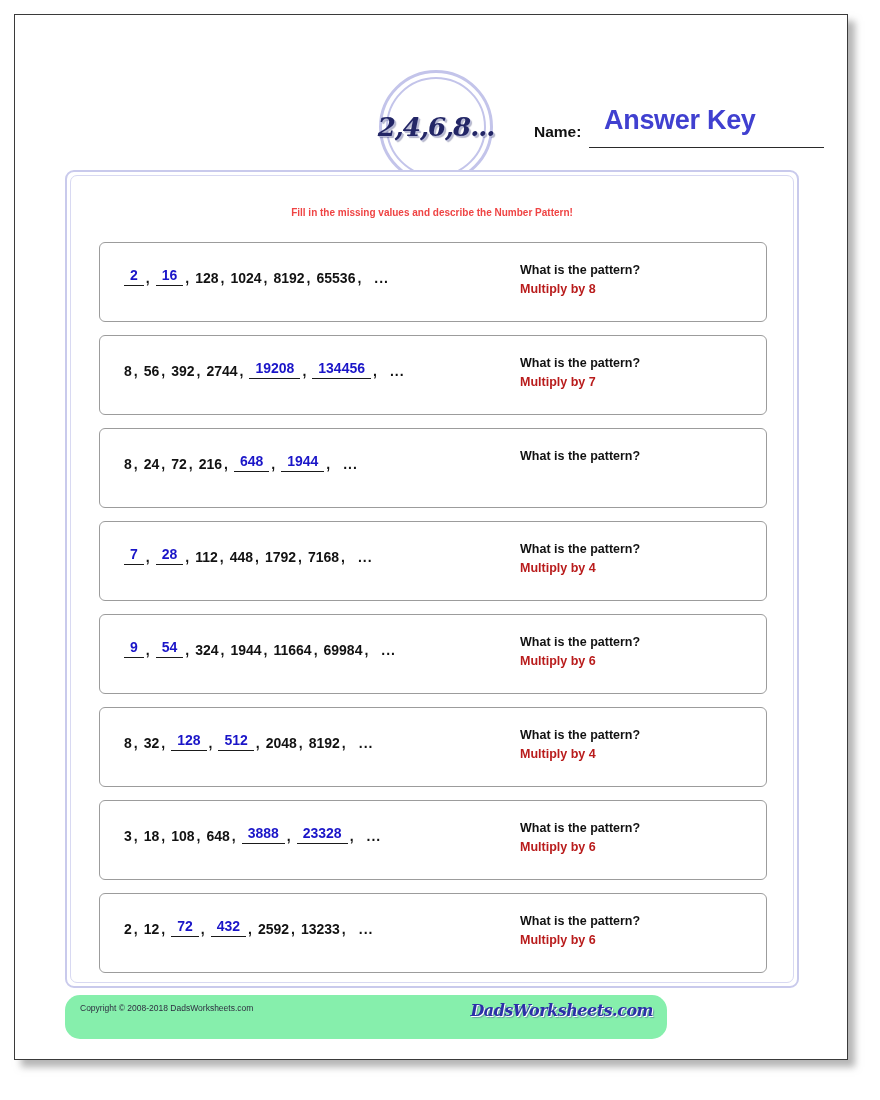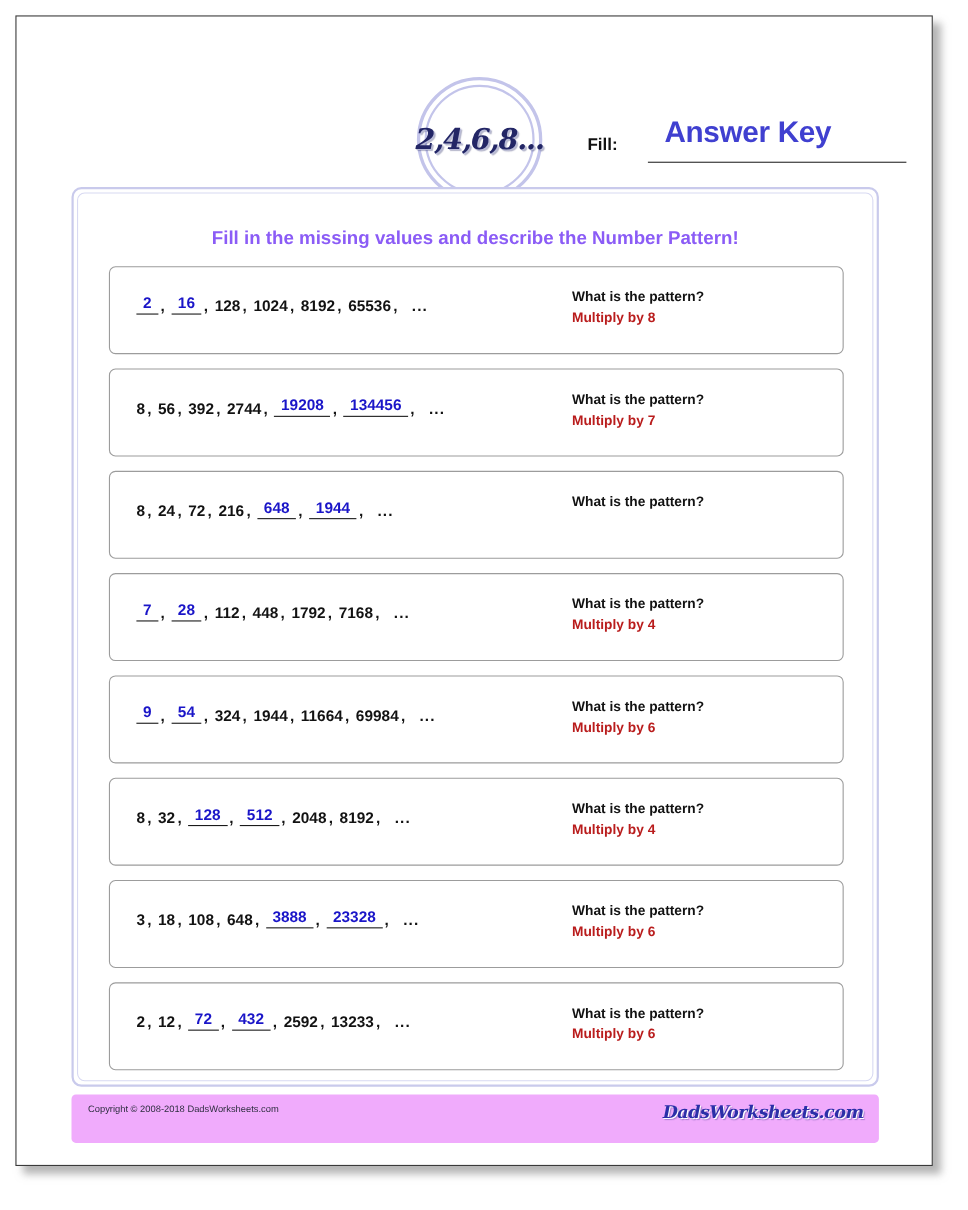--- a/index.html
+++ b/index.html
@@ -125,23 +125,23 @@
     border: 1.5px solid #d8d9f2;
     border-radius: 7px;
     box-sizing: border-box;
   }
 
   .instructions {
     position: absolute;
     left: 0; right: 0;
     top: 35px;
     text-align: center;
-    font-size: 17px;
-    font-weight: bold;
-    color: #8b5cf6;
+    font-size: 10px;
+    font-weight: bold;
+    color: #ef4444;
   }
 
   
   .problems {
     position: absolute;
     left: 32px;
     top: 70px;
     width: 668px;
   }
   .problem-card {
@@ -207,24 +207,24 @@
     font-weight: bold;
     color: #b91c1c;
     line-height: 20px;
   }
 
   
   .footer {
     position: absolute;
     left: 50px;
     top: 980px;
-    width: 734px;
+    width: 602px;
     height: 44px;
-    background: #f0abfc;
-    border-radius: 4px;
+    background: #86efac;
+    border-radius: 15px;
   }
   .copyright {
     position: absolute;
     left: 15px;
     top: 7px;
     font-size: 8.5px;
     color: #2e2e40;
     line-height: 13px;
   }
   .copyright .line2 { display: block; }
@@ -250,21 +250,21 @@
   <div class="header">
 
 
     <div class="logo-medallion">
       <div class="ring-outer"></div>
       <div class="ring-inner"></div>
       <div class="logo-text">2,4,6,8...</div>
     </div>
 
     <div class="name-area">
-      <div class="name-label">Fill:</div>
+      <div class="name-label">Name:</div>
       <div class="answer-key">Answer Key</div>
       <div class="name-rule"></div>
     </div>
 
   </div>
 
   <div class="content-box">
     <div class="content-box-inner"></div>
 
     <div class="instructions">Fill in the missing values and describe the Number Pattern!</div>

